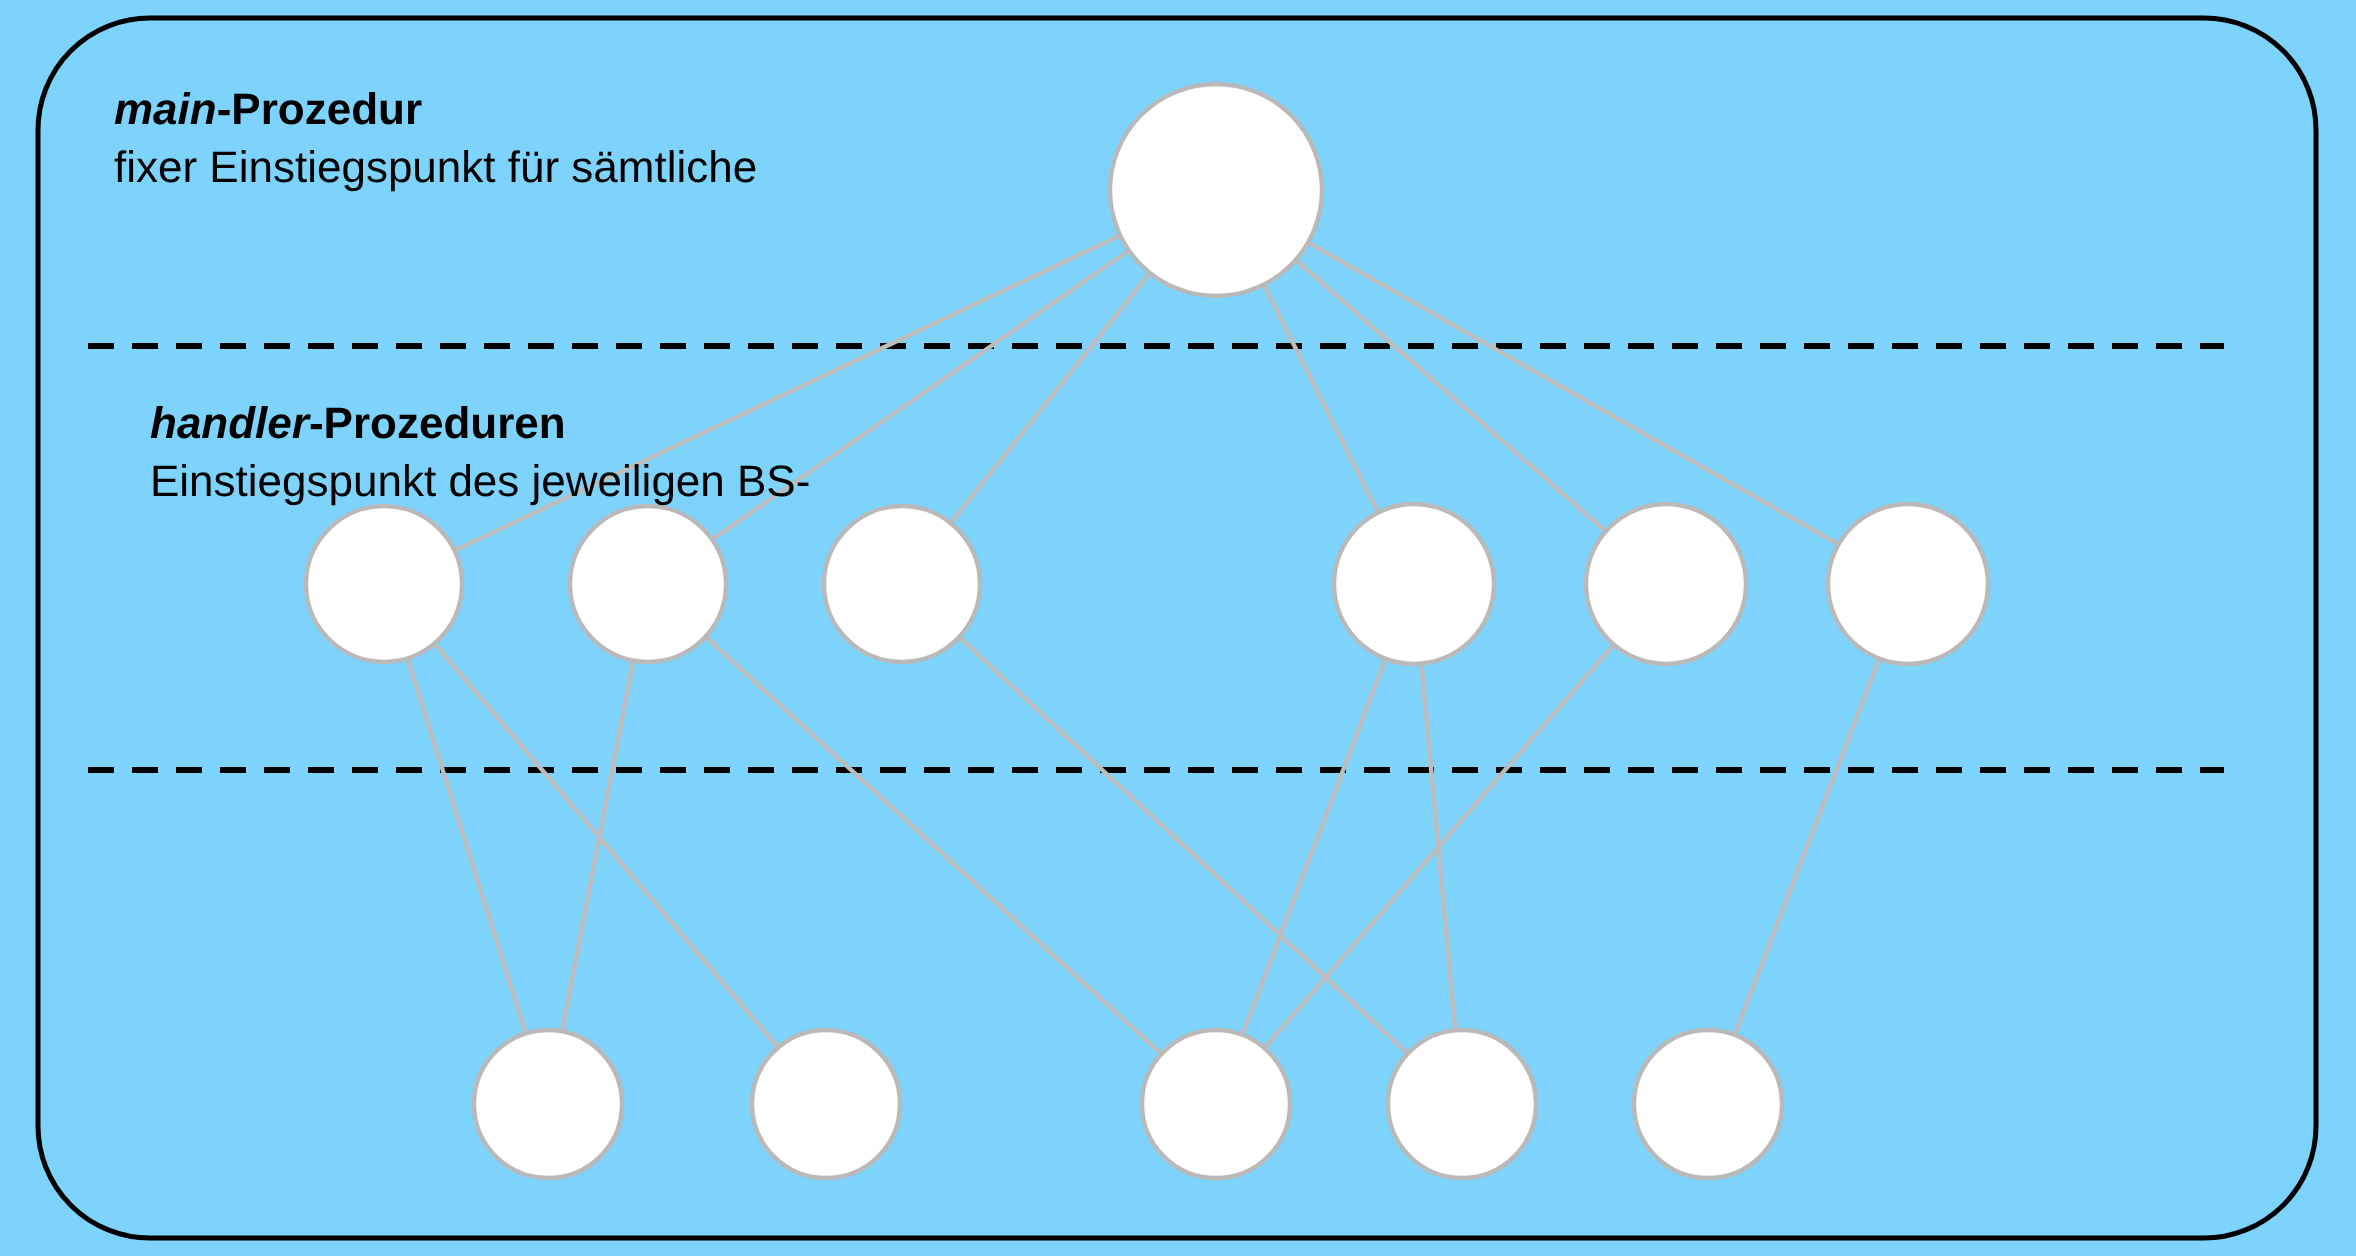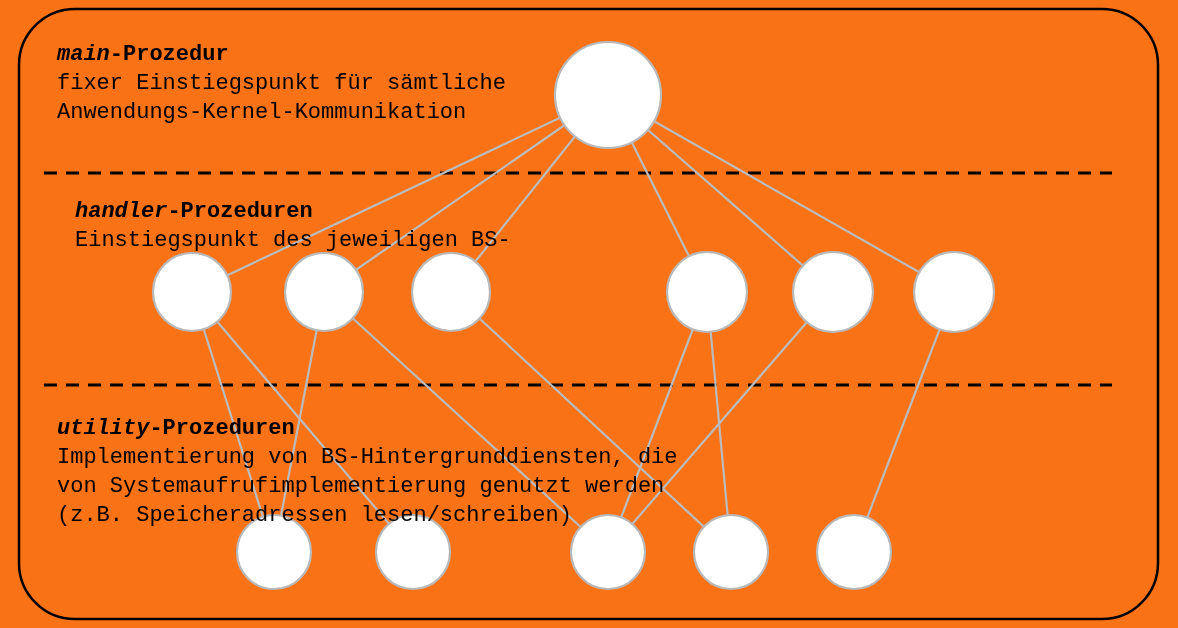--- a/index.html
+++ b/index.html
@@ -1,20 +1,20 @@
 <!DOCTYPE html>
 <html><head>
 <meta charset="utf-8">
 <style>
   html,body{margin:0;padding:0;background:#ffffff;}
   .stage{
     position:relative;
     width:1178px;height:628px;
-    background:#f97316;
-    font-family:Liberation Mono, monospace;
+    background:#7dd3fc;
+    font-family:Liberation Sans, sans-serif;
     overflow:hidden;
   }
   .stage svg{position:absolute;left:0;top:0;}
   .section{
     position:absolute;
     left:57px;
     color:#000;
     font-size:22px;
     line-height:29px;
     white-space:nowrap;
@@ -59,28 +59,21 @@
       <circle cx="274" cy="552" r="37" fill="#ffffff" stroke="#b9b9b9" stroke-width="2.2"></circle>
       <circle cx="413" cy="552" r="37" fill="#ffffff" stroke="#b9b9b9" stroke-width="2.2"></circle>
       <circle cx="608" cy="552" r="37" fill="#ffffff" stroke="#b9b9b9" stroke-width="2.2"></circle>
       <circle cx="731" cy="552" r="37" fill="#ffffff" stroke="#b9b9b9" stroke-width="2.2"></circle>
       <circle cx="854" cy="552" r="37" fill="#ffffff" stroke="#b9b9b9" stroke-width="2.2"></circle>
     </svg>
 
   <div class="section" id="sec-main">
     <div class="title"><span class="em">main</span><span>-Prozedur</span></div>
     <div>fixer Einstiegspunkt für sämtliche</div>
-    <div>Anwendungs-Kernel-Kommunikation</div>
   </div>
 
   <div class="section" id="sec-handler">
     <div class="title"><span class="em">handler</span><span>-Prozeduren</span></div>
     <div>Einstiegspunkt des jeweiligen BS-</div>
   </div>
 
-  <div class="section" id="sec-utility">
-    <div class="title"><span class="em">utility</span><span>-Prozeduren</span></div>
-    <div>Implementierung von BS-Hintergrunddiensten, die</div>
-    <div>von Systemaufrufimplementierung genutzt werden</div>
-    <div>(z.B. Speicheradressen lesen/schreiben)</div>
-  </div>
 
 </div>
 
 </body></html>

